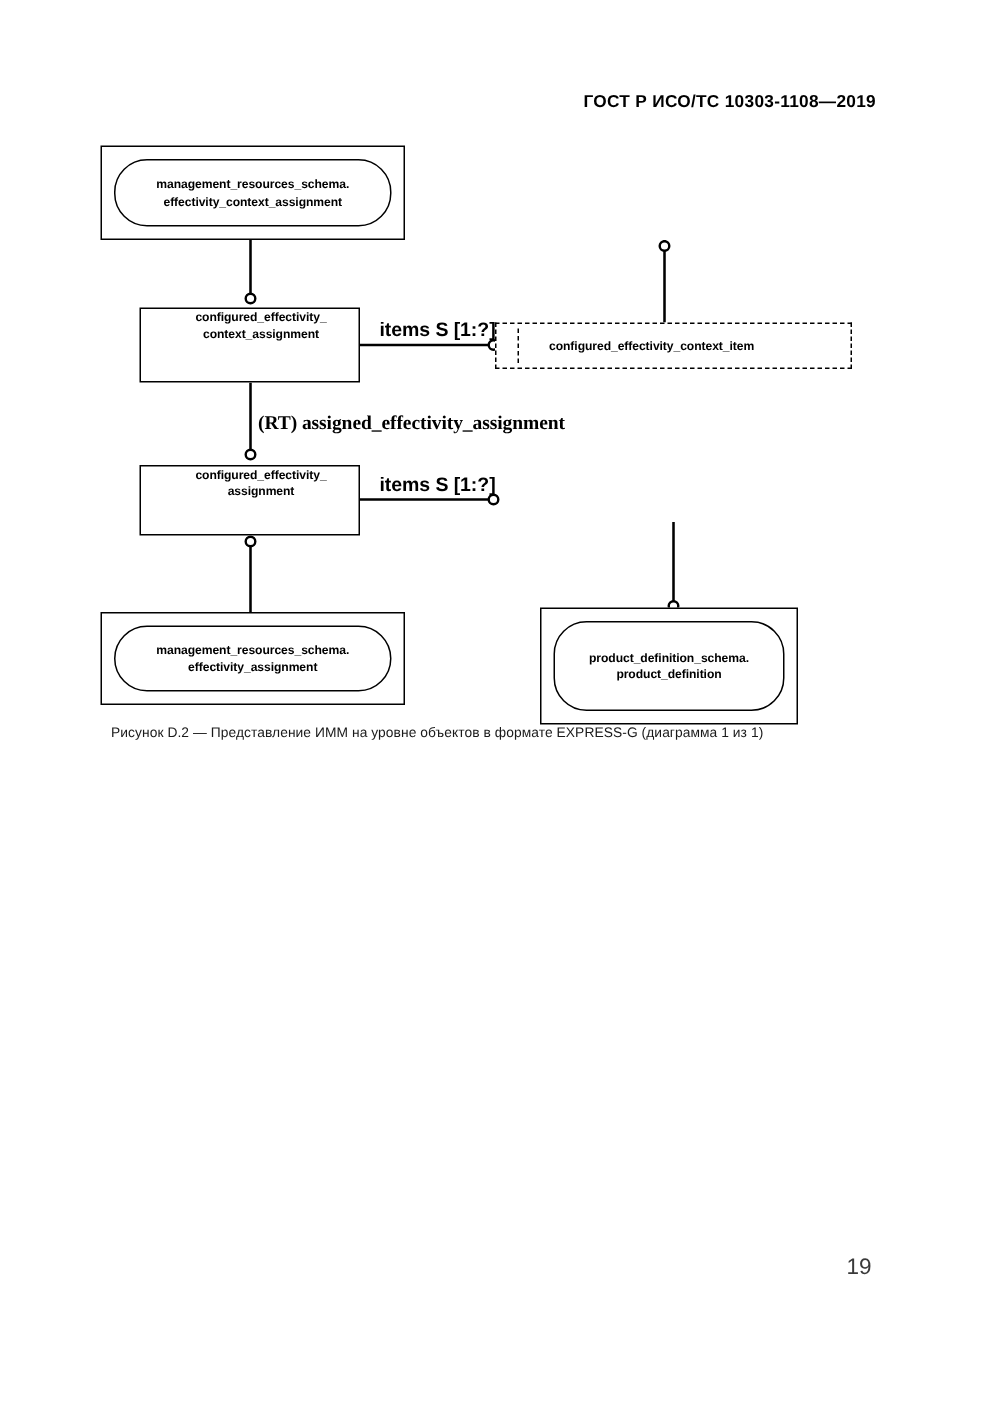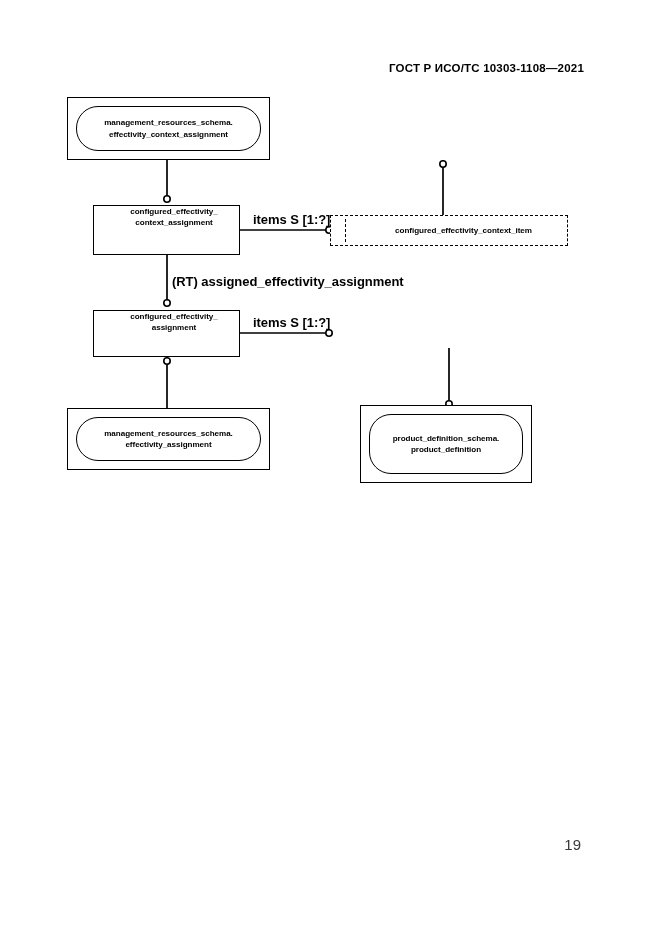--- a/index.html
+++ b/index.html
@@ -94,21 +94,21 @@
     display: flex;
     align-items: flex-start;
     justify-content: center;
     box-sizing: border-box;
   }
   
   .select-box {
     border: 1.7px dashed #000;
     display: flex;
     align-items: center;
-    justify-content: center;
+    justify-content: flex-start;
     box-sizing: border-box;
     background: #ffffff;
   }
   .select-box .divider {
     position: absolute;
     left: 14px;
     top: 3px;
     bottom: 3px;
     border-left: 1.7px dashed #000;
   }
@@ -134,21 +134,21 @@
     white-space: nowrap;
     letter-spacing: -0.05px;
     background: transparent;
   }
 </style>
 </head>
 <body>
 
 <div id="page">
 
-  <div class="doc-header">ГОСТ Р ИСО/ТС 10303-1108—2021</div>
+  <div class="doc-header">ГОСТ Р ИСО/ТС 10303-1108—2019</div>
 
   <div id="diagram">
 
     <svg width="661" height="480">
       <g stroke="#000" stroke-width="1.7" fill="none">
 
         <line x1="167" y1="160" x2="167" y2="198"></line>
 
         <line x1="167" y1="255" x2="167" y2="304"></line>
 
@@ -207,22 +207,23 @@
 
     <div class="node schema-box" style="left:360px; top:405px; width:172px; height:78px;">
       <div class="schema-inner">
         <span class="node-label">product_definition_schema.
 product_definition</span>
       </div>
     </div>
 
     <span class="edge-label" style="left:253px; top:212px;">items S [1:?]</span>
 
-    <span class="edge-label" style="left:172px; top:274px;">(RT) assigned_effectivity_assignment</span>
+    <span class="edge-label" style="left:172px; top:274px;font-family:Liberation Serif, serif;">(RT) assigned_effectivity_assignment</span>
 
     <span class="edge-label" style="left:253px; top:315px;">items S [1:?]</span>
 
   </div>
 
+  <div class="figure-caption">Рисунок  D.2 — Представление ИММ на уровне объектов в формате EXPRESS-G (диаграмма 1 из 1)</div>
 
   <div class="page-number">19</div>
 
 </div>
 
 </body></html>

